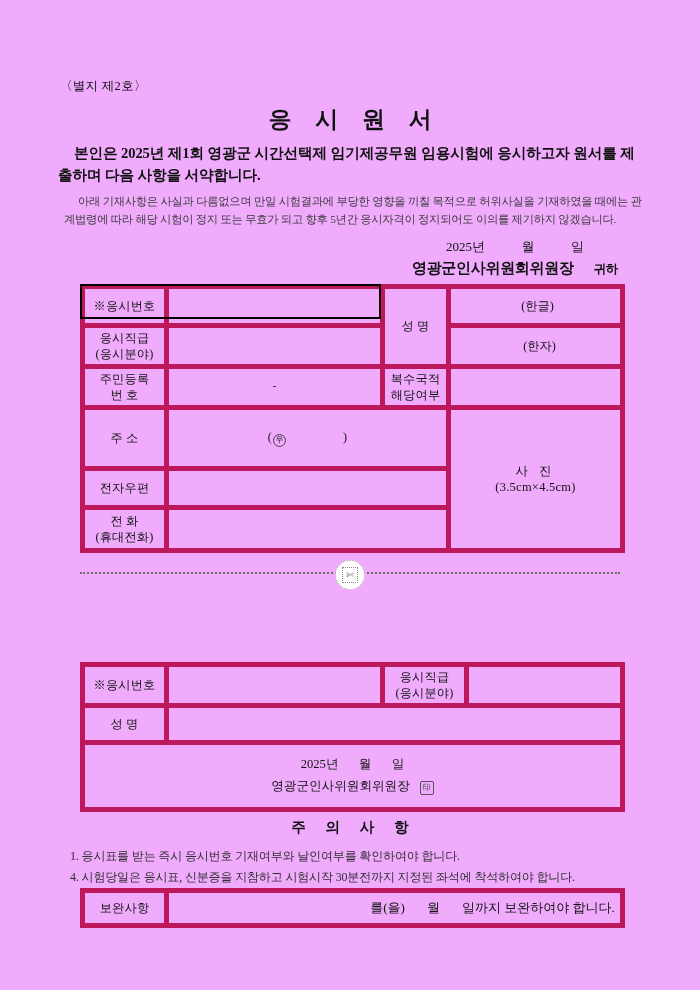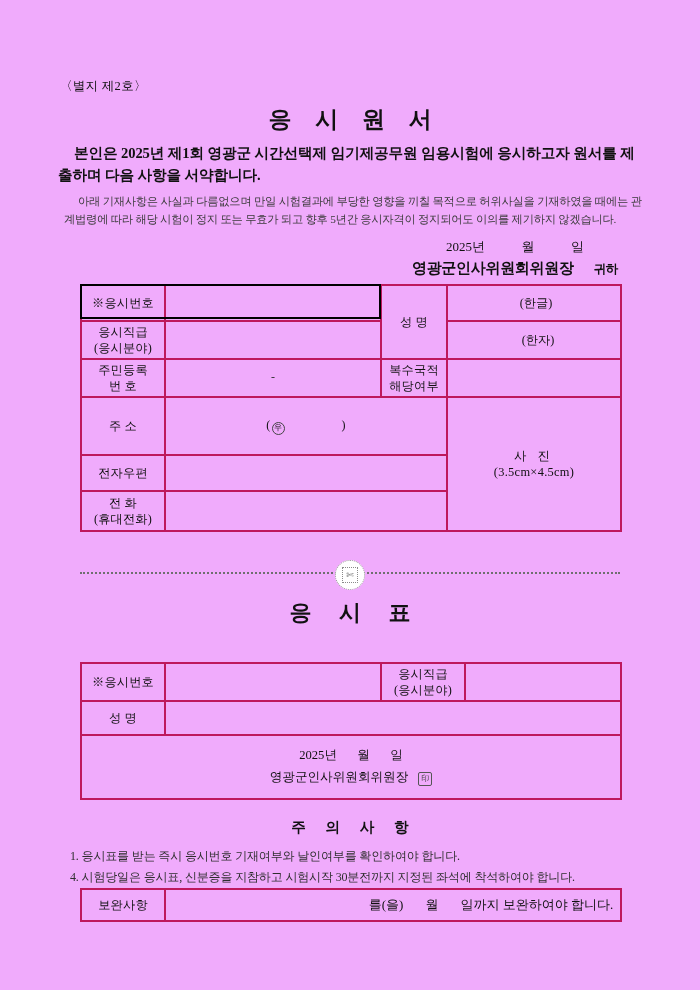--- a/index.html
+++ b/index.html
@@ -96,21 +96,21 @@
   }
 
   
   table.form {
     position: absolute;
     border-collapse: collapse;
     table-layout: fixed;
     font-size: 12.2px;
   }
   table.form td {
-    border: 2px solid #be185d;
+    border: 5px solid #be185d;
     padding: 0;
     vertical-align: middle;
     text-align: center;
     line-height: 1.32;
     height: 26px;
   }
   td.lbl {
     letter-spacing: 0.2px;
     white-space: nowrap;
   }
@@ -366,21 +366,20 @@
       </tbody>
     </table>
     <div class="thick-box" style="left:24px; top:284px; width:301px; height:35px;"></div>
 
     <div class="cutline">
       <div class="cut-seal">
           <i>✄</i>
         </div>
     </div>
 
-    <div class="ticket-title">응  시  표</div>
 
     <table class="form" id="table-ticket">
       <colgroup>
         <col style="width:84px">
         <col style="width:216px">
         <col style="width:84px">
         <col style="width:156px">
       </colgroup>
       <tbody>
         <tr>

